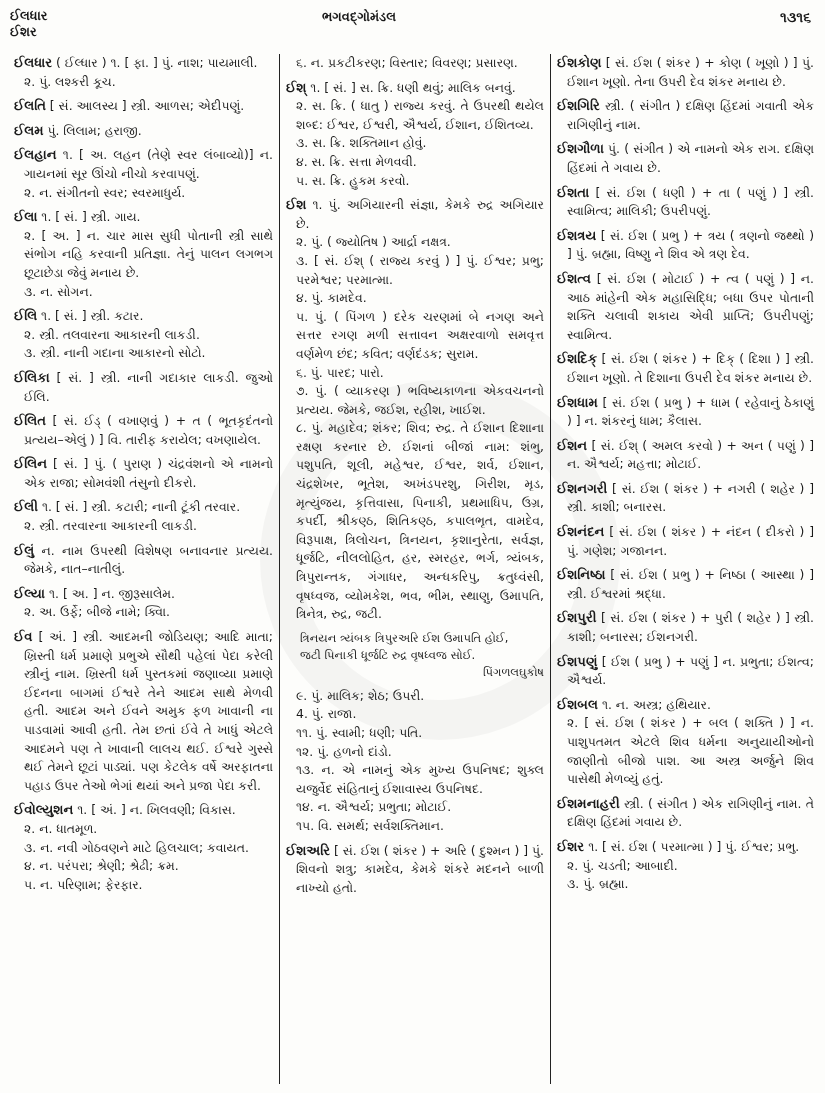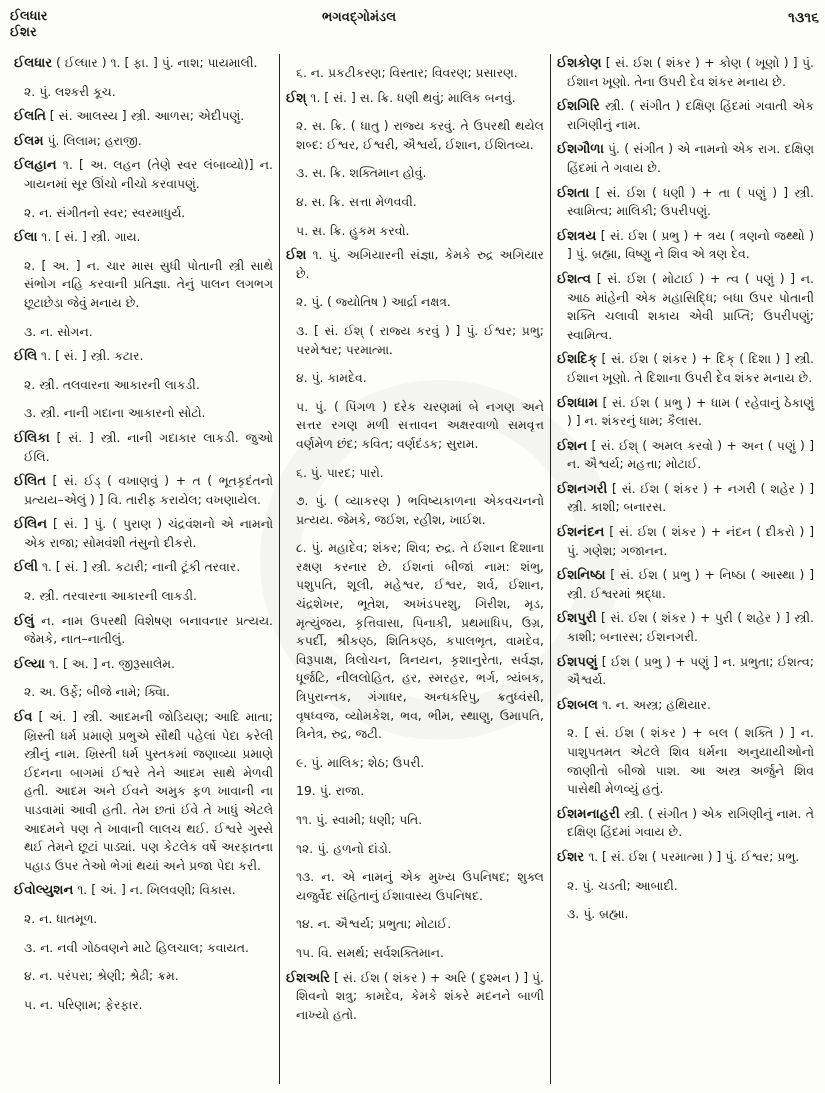--- a/index.html
+++ b/index.html
@@ -5,29 +5,29 @@
   html, body { margin:0; padding:0; }
   body {
     width:825px; height:1093px; background:#fdfdfb; color:#1a1a1a;
     font-family:"DejaVu Sans", sans-serif; font-size:12.4px; line-height:18.6px;
     position:relative; overflow:hidden;
   }
   .header { position:absolute; left:0; top:0; width:825px; height:52px; }
   .hw-left { position:absolute; left:10px; top:8px; font-weight:bold; font-size:13px; line-height:16px; }
   .hw-left div { margin:0; }
   .title { position:absolute; left:0; width:718px; top:8px; text-align:center; font-weight:bold; font-size:13px; }
-  .pageno { position:absolute; right:6px; top:8px; font-weight:bold; font-size:14px; }
+  .pageno { position:absolute; right:14px; top:8px; font-weight:bold; font-size:14px; }
   .columns { position:absolute; left:8px; top:54px; width:812px; height:1030px; display:flex; }
   .col { box-sizing:border-box; padding:0 6px; overflow:hidden; }
   .col1 { width:272px; border-right:1.5px solid #222; }
   .col2 { width:271px; border-right:1.5px solid #222; }
   .col3 { width:269px; }
   .entry { margin:0 0 6px 0; text-align:justify; }
   .entry p { margin:0; padding-left:10px; text-indent:-10px; }
-  .entry p.sub { padding-left:10px; text-indent:0;margin-top:10px; }
+  .entry p.sub { padding-left:10px; text-indent:0; }
   .hw { font-weight:bold; font-size:13.2px; }
   .quote { margin:2px 0 4px 14px; font-size:11.5px; line-height:17px; }
   .quote .src { text-align:right; display:block; }
   .watermark { position:absolute; left:260px; top:380px; width:360px; height:360px; border-radius:50%;
     border:40px solid rgba(0,0,0,0.035); box-sizing:border-box; pointer-events:none; }
 </style>
 </head>
 <body>
 
 <div class="header">
@@ -113,22 +113,29 @@
         <p><span class="hw">ઈશ</span> <span>૧. પું. અગિયારની સંજ્ઞા, કેમકે રુદ્ર અગિયાર છે.</span></p>
         <p class="sub"><span>૨. પું. ( જ્યોતિષ ) આર્દ્રા નક્ષત્ર.</span></p>
         <p class="sub"><span>૩. [ સં. ઈશ્ ( રાજ્ય કરવું ) ] પું. ઈશ્વર; પ્રભુ; પરમેશ્વર; પરમાત્મા.</span></p>
         <p class="sub"><span>૪. પું. કામદેવ.</span></p>
         <p class="sub"><span>૫. પું. ( પિંગળ ) દરેક ચરણમાં બે નગણ અને સત્તર રગણ મળી સત્તાવન અક્ષરવાળો સમવૃત્ત વર્ણમેળ છંદ; કવિત; વર્ણદંડક; સુરામ.</span></p>
         <p class="sub"><span>૬. પું. પારદ; પારો.</span></p>
         <p class="sub"><span>૭. પું. ( વ્યાકરણ ) ભવિષ્યકાળના એકવચનનો પ્રત્યય. જેમકે, જઈશ, રહીશ, ખાઈશ.</span></p>
         <p class="sub"><span>૮. પું. મહાદેવ; શંકર; શિવ; રુદ્ર. તે ઈશાન દિશાના રક્ષણ કરનાર છે. ઈશનાં બીજાં નામ: શંભુ, પશુપતિ, શૂલી, મહેશ્વર, ઈશ્વર, શર્વ, ઈશાન, ચંદ્રશેખર, ભૂતેશ, અખંડપરશુ, ગિરીશ, મૃડ, મૃત્યુંજય, કૃત્તિવાસા, પિનાકી, પ્રથમાધિપ, ઉગ્ર, કપર્દી, શ્રીકણ્ઠ, શિતિકણ્ઠ, કપાલભૃત, વામદેવ, વિરૂપાક્ષ, ત્રિલોચન, ત્રિનયન, કૃશાનુરેતા, સર્વજ્ઞ, ધૂર્જટિ, નીલલોહિત, હર, સ્મરહર, ભર્ગ, ત્ર્યંબક, ત્રિપુરાન્તક, ગંગાધર, અન્ધકરિપુ, ક્રતુધ્વંસી, વૃષધ્વજ, વ્યોમકેશ, ભવ, ભીમ, સ્થાણુ, ઉમાપતિ, ત્રિનેત્ર, રુદ્ર, જટી.</span></p>
       </div>
       <div class="entry">
+        <div class="quote">
+          <div>ત્રિનયન ત્ર્યંબક ત્રિપુરઅરિ ઈશ ઉમાપતિ હોઈ,</div>
+          <div>જટી પિનાકી ધૂર્જટિ રુદ્ર વૃષધ્વજ સોઈ.</div>
+          <span class="src">પિંગળલઘુકોષ</span>
+        </div>
+      </div>
+      <div class="entry">
         <p class="sub"><span>૯. પું. માલિક; શેઠ; ઉપરી.</span></p>
-        <p class="sub"><span>19. પું. રાજા.</span></p>
+        <p class="sub"><span>4. પું. રાજા.</span></p>
         <p class="sub"><span>૧૧. પું. સ્વામી; ધણી; પતિ.</span></p>
         <p class="sub"><span>૧૨. પું. હળનો દાંડો.</span></p>
         <p class="sub"><span>૧૩. ન. એ નામનું એક મુખ્ય ઉપનિષદ; શુક્લ યજુર્વેદ સંહિતાનું ઈશાવાસ્ય ઉપનિષદ.</span></p>
         <p class="sub"><span>૧૪. ન. ઐશ્વર્ય; પ્રભુતા; મોટાઈ.</span></p>
         <p class="sub"><span>૧૫. વિ. સમર્થ; સર્વશક્તિમાન.</span></p>
       </div>
       <div class="entry">
         <p><span class="hw">ઈશઅરિ</span> <span>[ સં. ઈશ ( શંકર ) + અરિ ( દુશ્મન ) ] પું. શિવનો શત્રુ; કામદેવ, કેમકે શંકરે મદનને બાળી નાખ્યો હતો.</span></p>
       </div>
     </div>

